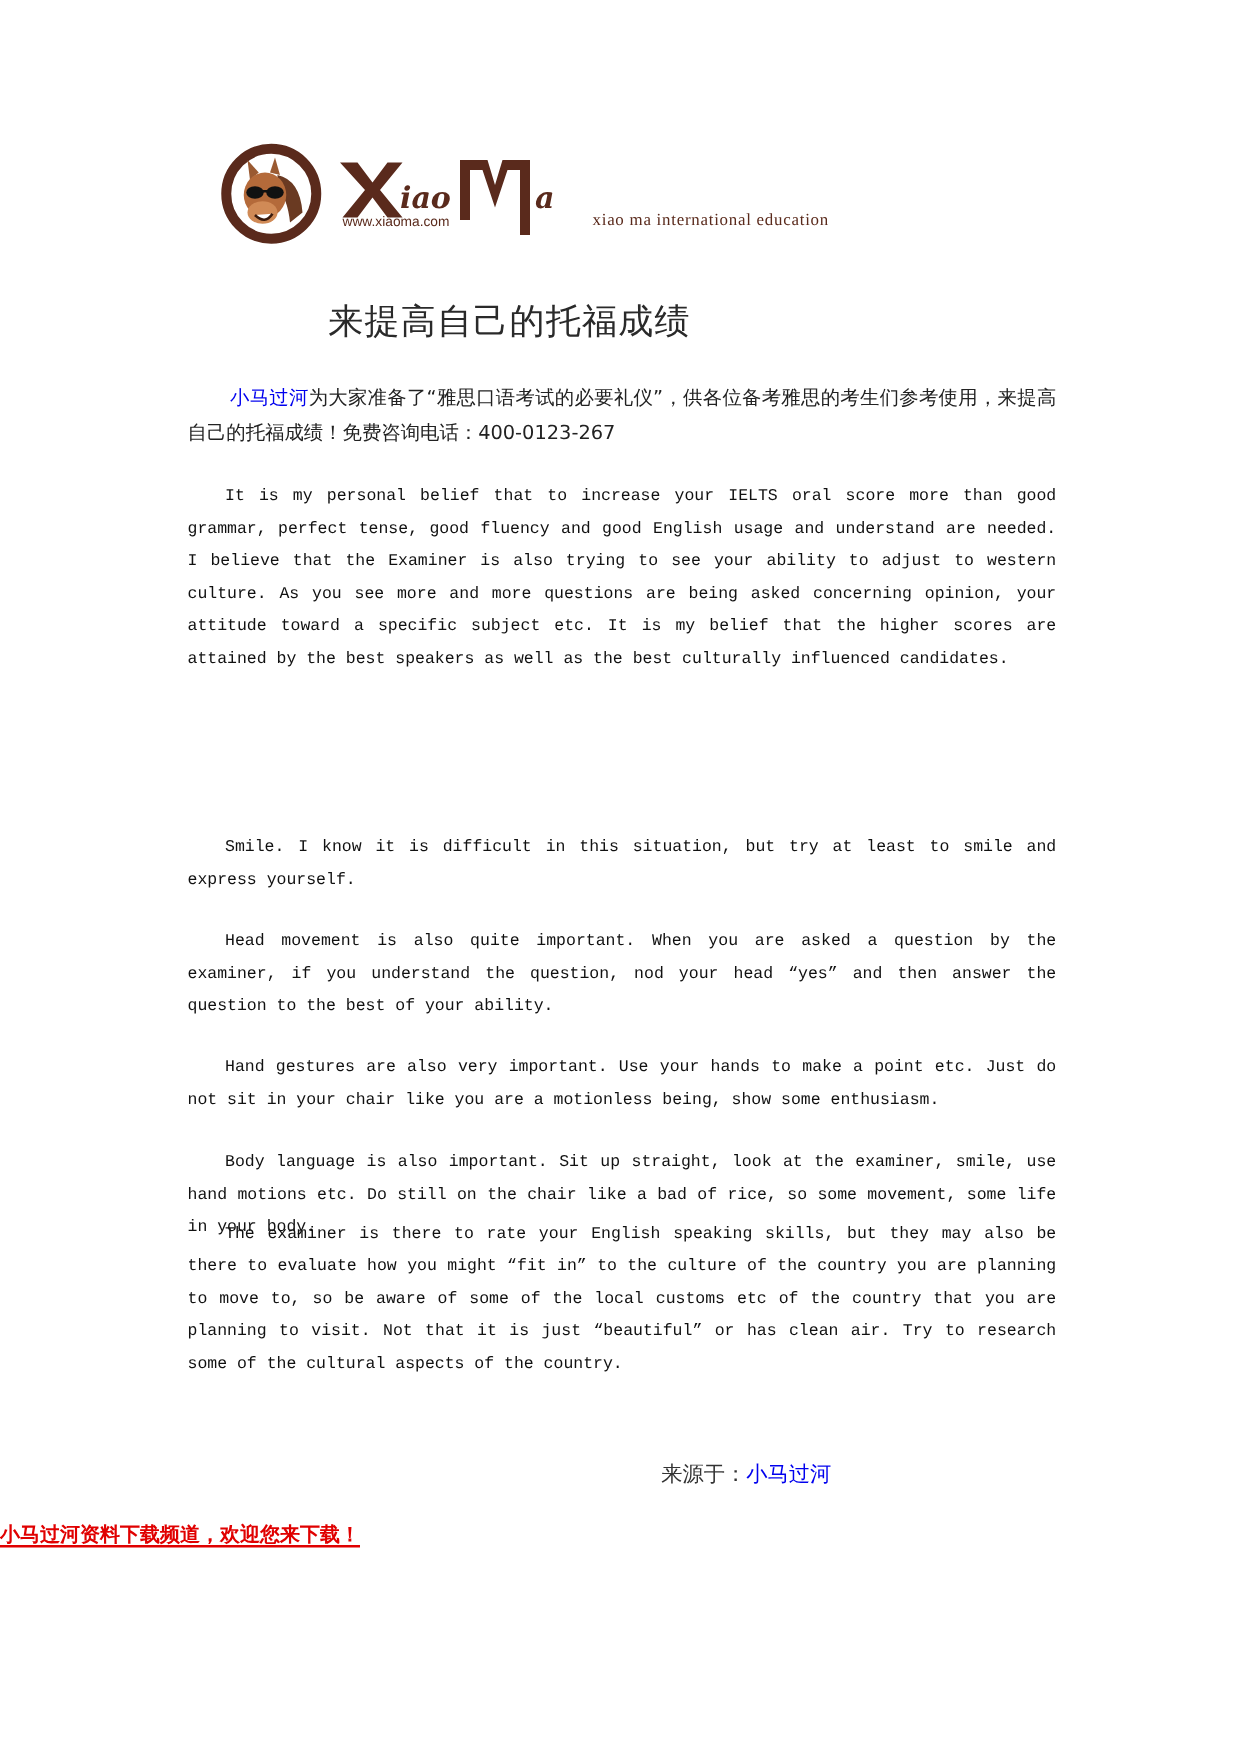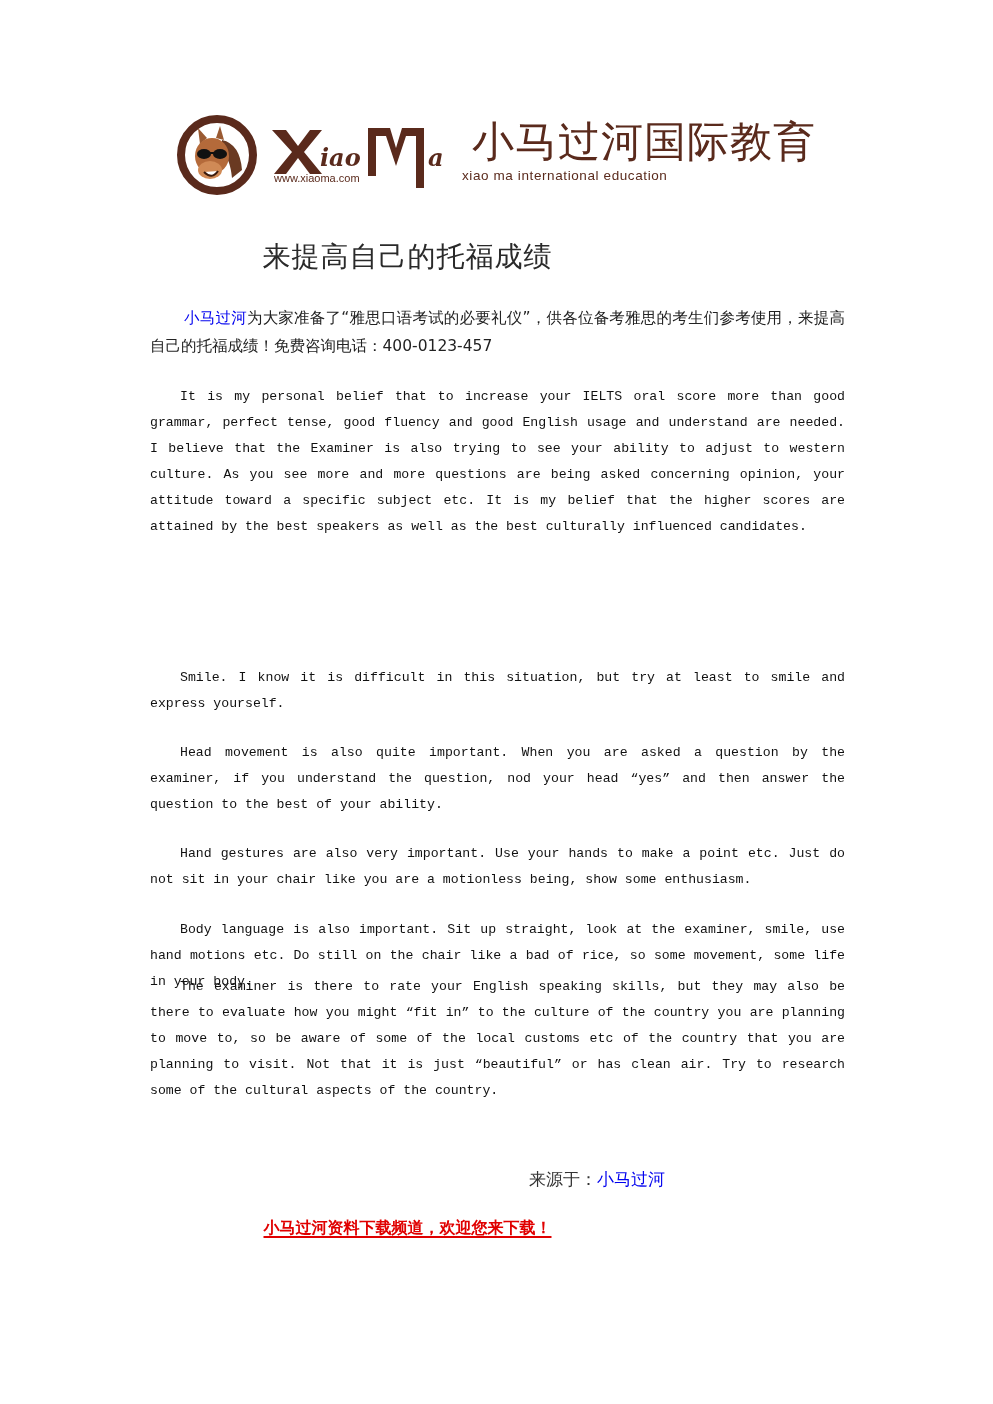--- a/index.html
+++ b/index.html
@@ -53,23 +53,23 @@
       font-family: "DejaVu Sans", sans-serif;
       font-size: 42px;
       font-weight: 300;
       letter-spacing: 1px;
       color: #5a2a1c;
       line-height: 48px;
       white-space: nowrap;
     }
     .logo-en {
       position: absolute;
-      left: 286px;
+      left: 298px;
       top: 56px;
-      font-family: Liberation Sans, sans-serif;
+      font-family: Liberation Serif, serif;
       font-size: 13.5px;
       letter-spacing: 0.6px;
       color: #5a2a1c;
       white-space: nowrap;
       text-transform: lowercase;
     }
     
     .doc-title {
       position: absolute;
       left: 0; right: 0;
@@ -120,21 +120,21 @@
       right: 150px;
       top: 1168px;
       font-family: "DejaVu Sans", sans-serif;
       font-size: 17px;
       color: #333;
     }
     .download {
       position: absolute;
       left: 0; right: 0;
       top: 1218px;
-      text-align: center;
+      text-align: left;
       font-family: "DejaVu Serif", serif;
       font-weight: bold;
       font-size: 16px;
       color: #e00000;
     }
     .download span {
       text-decoration: underline;
       text-decoration-thickness: 2px;
       text-underline-offset: 3px;
     }
@@ -181,27 +181,26 @@
 
       <path d="M4 14 L18 14 L30 30 L42 14 L54 14 L36 36 L54 58 L42 58 L30 42 L18 58 L6 58 L24 36 Z" fill="#5a2a1c"></path>
 
       <path d="M4 56 L4 60 L120 60 L120 56 Z" fill="#5a2a1c" opacity="0"></path>
       <text x="52" y="50" font-family="DejaVu Serif, serif" font-style="italic" font-weight="bold" font-size="24" fill="#5a2a1c">iao</text>
 
       <path d="M100 60 L108 60 L108 20 L118 20 L128 50 L138 20 L148 20 L148 72 L156 72 L156 12 L134 12 L128 32 L122 12 L100 12 Z" fill="#5a2a1c"></path>
       <text x="160" y="50" font-family="DejaVu Serif, serif" font-style="italic" font-weight="bold" font-size="24" fill="#5a2a1c">a</text>
     </svg>
     <div class="logo-url">www.xiaoma.com</div>
-    <div class="logo-cn">小马过河国际教育</div>
     <div class="logo-en">xiao ma international education</div>
   </div>
 
   <div class="doc-title">来提高自己的托福成绩</div>
 
-  <div class="intro"><a class="link">小马过河</a><span>为大家准备了“雅思口语考试的必要礼仪”，供各位备考雅思的考生们参考使用，来提高自己的托福成绩！免费咨询电话：400-0123-457</span></div>
+  <div class="intro"><a class="link">小马过河</a><span>为大家准备了“雅思口语考试的必要礼仪”，供各位备考雅思的考生们参考使用，来提高自己的托福成绩！免费咨询电话：400-0123-267</span></div>
 
   <p class="en-para p1">It is my personal belief that to increase your IELTS oral score more than good grammar, perfect tense, good fluency and good English usage and understand are needed. I believe that the Examiner is also trying to see your ability to adjust to western culture. As you see more and more questions are being asked concerning opinion, your attitude toward a specific subject etc. It is my belief that the higher scores are attained by the best speakers as well as the best culturally influenced candidates.</p>
   <p class="en-para p4">Head movement is also quite important. When you are asked a question by the examiner, if you understand the question, nod your head “yes” and then answer the question to the best of your ability.</p>
   <p class="en-para p3">Smile. I know it is difficult in this situation, but try at least to smile and express yourself.</p>
   <p class="en-para p5">Hand gestures are also very important. Use your hands to make a point etc. Just do not sit in your chair like you are a motionless being, show some enthusiasm.</p>
   <p class="en-para p6">Body language is also important. Sit up straight, look at the examiner, smile, use hand motions etc. Do still on the chair like a bad of rice, so some movement, some life in your body.</p>
   <p class="en-para p7">The examiner is there to rate your English speaking skills, but they may also be there to evaluate how you might “fit in” to the culture of the country you are planning to move to, so be aware of some of the local customs etc of the country that you are planning to visit. Not that it is just “beautiful” or has clean air. Try to research some of the cultural aspects of the country.</p>
 
   <div class="source"><span>来源于：</span><a class="link">小马过河</a></div>
 

